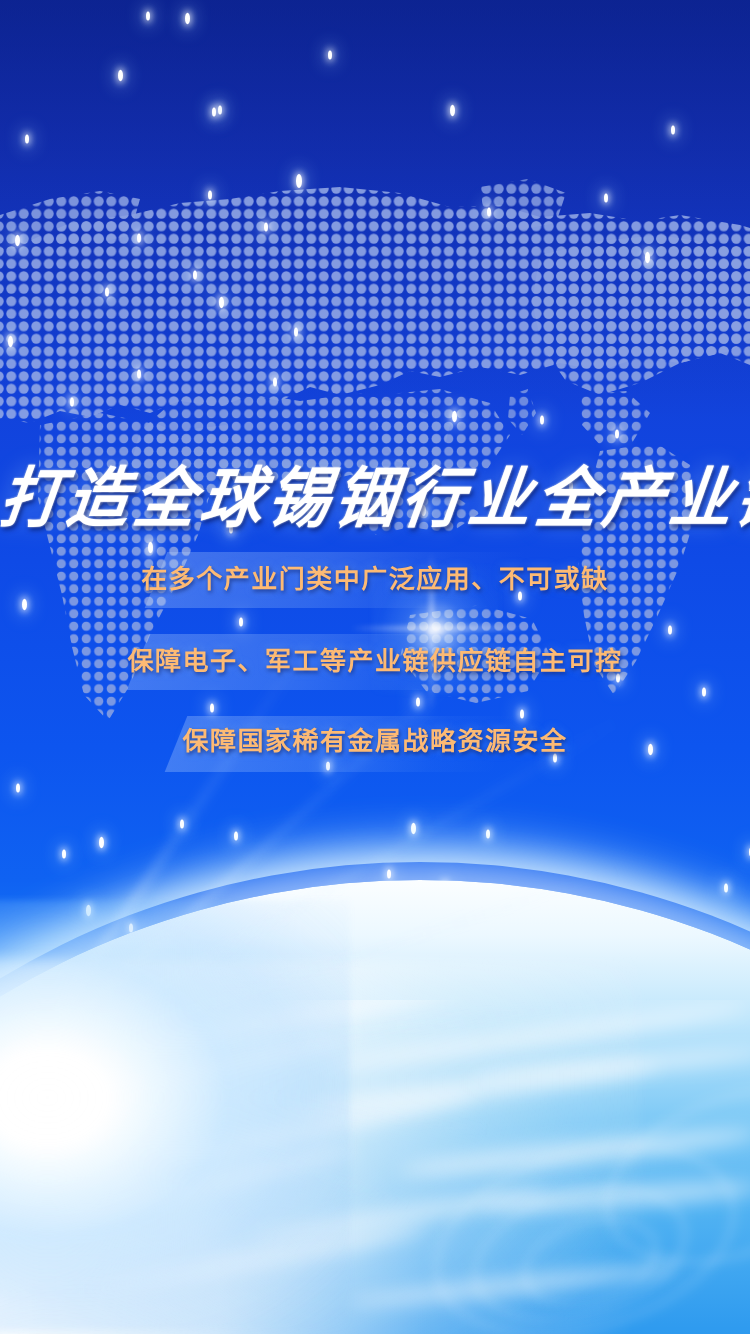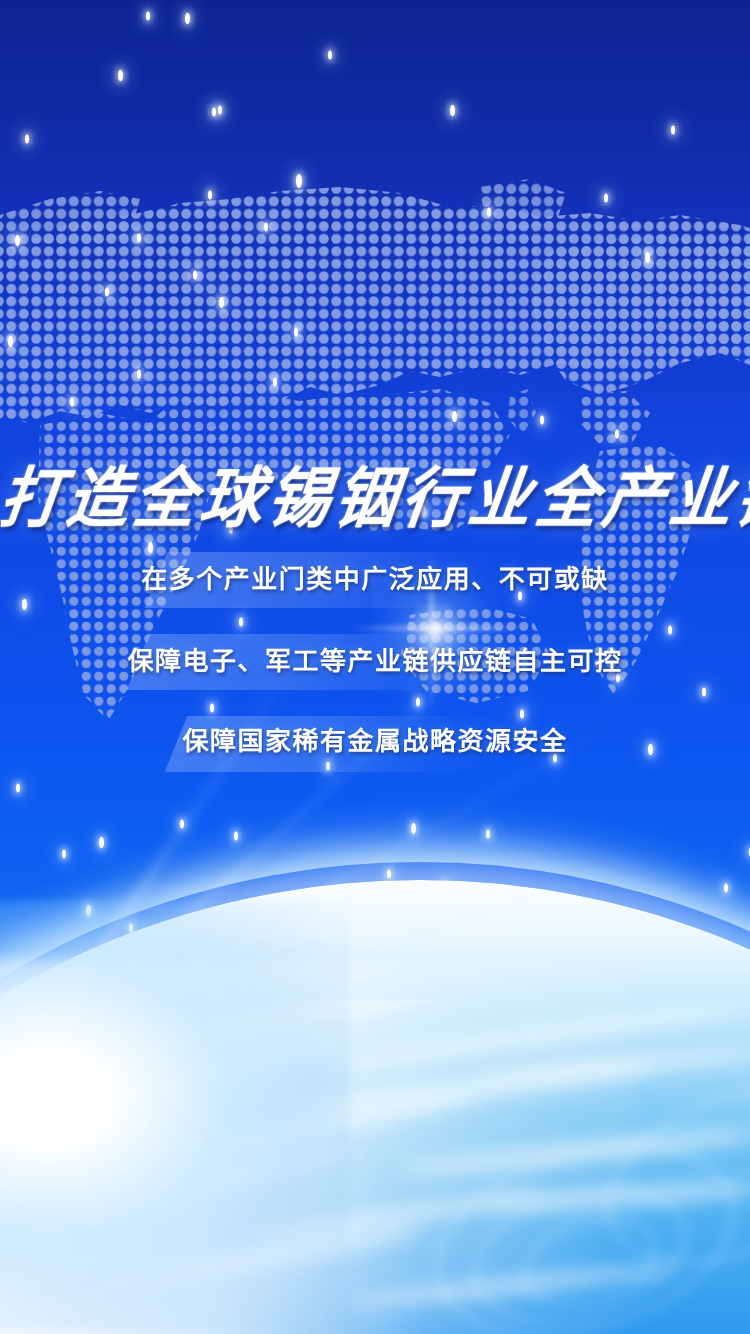--- a/index.html
+++ b/index.html
@@ -237,21 +237,21 @@
   .sub-line {
     position: absolute;
     left: 0;
     right: 0;
     text-align: center;
     font-family: "Liberation Sans", "DejaVu Sans", sans-serif;
     font-size: 26px;
     line-height: 34px;
     font-weight: 700;
     letter-spacing: 1.5px;
-    color: #ffffff;
+    color: #fdba74;
     white-space: nowrap;
     text-shadow: 1px 2px 4px rgba(7,26,100,0.70), 0 0 10px rgba(140,195,255,0.40);
   }
   .sub-1 { top: 562px; }
   .sub-2 { top: 644px; }
   .sub-3 { top: 724px; }
 </style>
 </head>
 <body>
 

